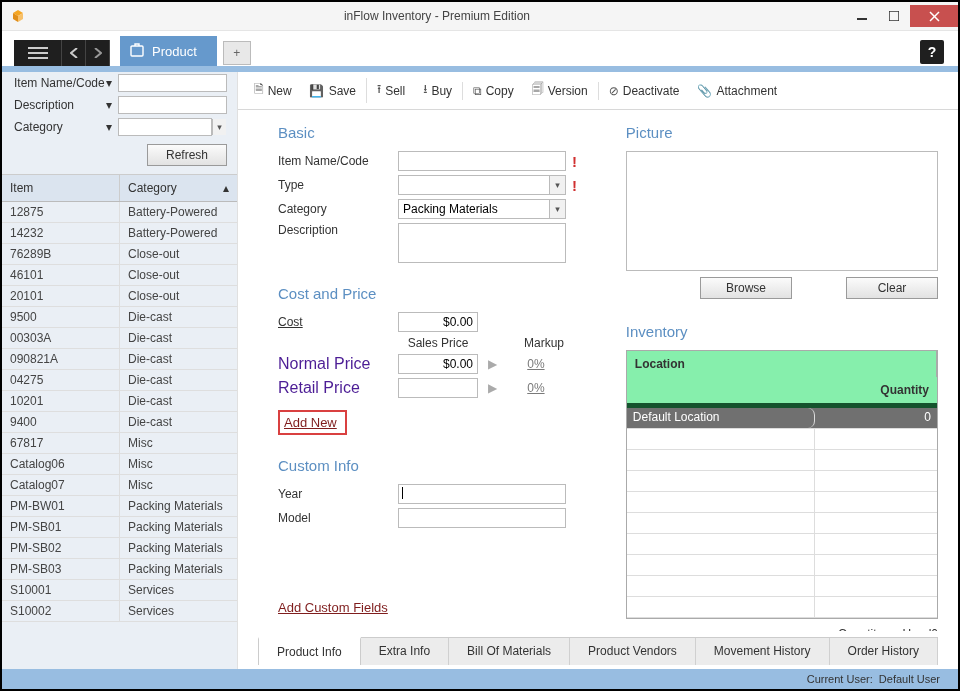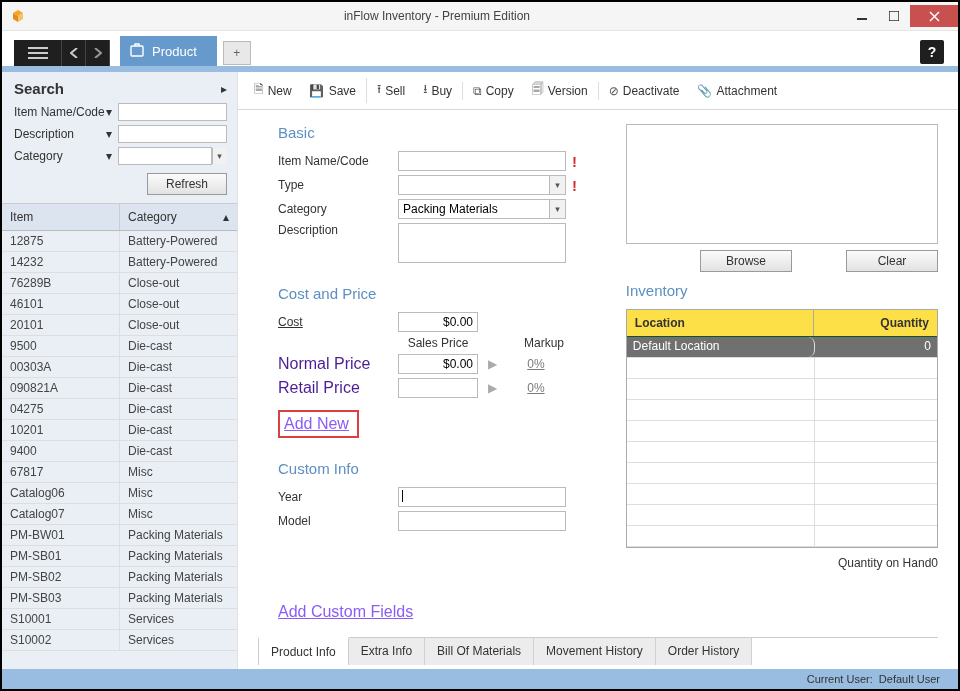--- a/index.html
+++ b/index.html
@@ -74,51 +74,51 @@
   .form-row { display:flex; align-items:center; margin-bottom:4px;}
   .form-row label { width:120px; font-size:12px; color:#333;}
   .fld-wrap { position:relative; display:flex; align-items:center; }
   .txt { width:168px; height:20px; border:1px solid #bbb; padding:0 4px; font-size:12px; background:#fff;}
   .combo { position:relative; width:168px;}
   .combo input { width:100%; height:20px; border:1px solid #bbb; padding:0 18px 0 4px; font-size:12px; background:#fff;}
   .combo .arrow { position:absolute; right:1px; top:1px; bottom:1px; width:16px; background:#f1f1f1; border-left:1px solid #bbb; display:flex; align-items:center; justify-content:center; font-size:9px; color:#555;}
   .bang { color:#d03030; font-weight:bold; font-size:15px; margin-left:6px;}
   textarea.txt { height:40px; resize:none;}
   .num-right { text-align:right; width:80px;}
-  .link { color:#8b5cf6; text-decoration:underline; cursor:pointer; font-size:16px;}
+  .link { color:#7f1d1d; text-decoration:underline; cursor:pointer; font-size:13px;}
   .link-u { color:#333; text-decoration:underline; }
 
   .price-header { display:flex; align-items:center; margin:4px 0 4px 120px;}
   .price-header span { font-size:12px; color:#333;}
   .price-header .sp { width:80px; text-align:center;}
   .price-header .mk { margin-left:46px;}
   .price-row { display:flex; align-items:center; margin-bottom:4px;}
   .price-row label { width:120px; font-size:16px; color:#4c1d95;}
   .play { color:#aaa; margin-left:10px; }
   .markup-val { margin-left:30px; color:#7a7a7a; text-decoration:underline; font-size:12px;}
   .add-new-box { border:2px solid #d94040; padding:3px 8px 3px 4px; display:inline-block; margin-top:8px;}
 
   
   .pic-box { border:1px solid #bbb; height:120px; background:#fff;}
   .pic-btns { display:flex; justify-content:flex-end; gap:12px; margin-top:6px;}
   .pic-btns .btn { width:92px;}
 
   
   .inv-table { border:1px solid #aaa; margin-top:6px;}
-  .inv-head { display:flex; background:#fde047; border-bottom:1px solid #14532d;}
+  .inv-head { display:flex; background:#86efac; border-bottom:5px solid #14532d;flex-direction:column;}
   .inv-head div { padding:6px 8px; font-weight:bold; font-size:12px; }
   .inv-col-loc { flex:1.6; border-right:1px solid #aaa;}
   .inv-col-qty { flex:1; text-align:right;}
   .inv-body .inv-row { display:flex; border-bottom:1px solid #ddd; height:21px;}
   .inv-row .inv-col-loc { flex:1.6; border-right:1px solid #ddd; padding:2px 6px; font-size:12px;}
   .inv-row .inv-col-qty { flex:1; text-align:right; padding:2px 6px; font-size:12px;}
   .inv-row.sel { background:#707070; color:#fff;}
   .inv-row.sel .inv-col-loc{ border-right:1px solid #ddd;border-radius:7px;}
   .bot-tabs { display:flex; border-top:1px solid #ccc; margin:6px 20px 0 20px;}
-  .bot-tab { padding:6px 12px; font-size:12px; color:#333; background:#ececec; border-right:1px solid #d0d0d0; cursor:pointer;}
+  .bot-tab { padding:6px 18px; font-size:12px; color:#333; background:#ececec; border-right:1px solid #d0d0d0; cursor:pointer;}
   .bot-tab.active { background:#fff; border-top:2px solid #fff; margin-top:-1px; border-left:1px solid #ccc; border-right:1px solid #ccc;}
   .qoh { display:flex; justify-content:flex-end; margin-top:8px; font-size:12px;}
 
   .statusbar { height:20px; background:#98bde1; display:flex; justify-content:flex-end; align-items:center; padding:0 18px; font-size:11px; color:#333;}
   .caret-input { position:relative;}
   .caret-input::before { content:""; position:absolute; left:4px; top:3px; width:1px; height:12px; background:#000; }
 </style>
 </head>
 <body>
 
@@ -182,24 +182,20 @@
     </div>
     <div class="tab-plus">+</div>
     <div class="tabstrip-spacer"></div>
     <div class="help-btn">?</div>
   </div>
   <div class="bluebar"></div>
 
   <div class="main">
 
     <div class="sidebar">
-      <div class="search-hdr">
-        <h3>Search</h3>
-        <span class="tri">▸</span>
-      </div>
       <div class="search-row">
         <label>Item Name/Code</label>
         <span class="dd">▾</span>
         <input type="text" style="">
       </div>
       <div class="search-row">
         <label>Description</label>
         <span class="dd">▾</span>
         <input type="text" style="">
       </div>
@@ -409,27 +405,28 @@
           <div class="form-row">
             <label>Model</label>
             <input class="txt" type="text" value="" style="">
           </div>
           <div style="margin-top:72px;">
             <span class="link">Add Custom Fields</span>
           </div>
         </div>
 
         <div class="col-right">
+          <h4 class="section">Picture</h4>
           <div class="pic-box"></div>
           <div class="pic-btns">
             <button class="btn">Browse</button>
             <button class="btn">Clear</button>
           </div>
 
-          <h4 class="section" style="margin-top:10px;">Inventory</h4>
+          <h4 class="section" style="margin-top:24px;">Inventory</h4>
           <div class="inv-table">
             <div class="inv-head">
               <div class="inv-col-loc">Location</div>
               <div class="inv-col-qty">Quantity</div>
             </div>
             <div class="inv-body">
               <div class="inv-row sel">
                 <div class="inv-col-loc">Default Location</div>
                 <div class="inv-col-qty">0</div>
               </div>
@@ -475,20 +472,21 @@
             <span>Quantity on Hand</span>
             <span>0</span>
           </div>
         </div>
       </div>
 
       <div class="bot-tabs">
         <div class="bot-tab active">Product Info</div>
         <div class="bot-tab">Extra Info</div>
         <div class="bot-tab">Bill Of Materials</div>
+        <div class="bot-tab">Product Vendors</div>
         <div class="bot-tab">Movement History</div>
         <div class="bot-tab">Order History</div>
       </div>
       <div style="height:4px;"></div>
     </div>
   </div>
 
   <div class="statusbar">
     <span>Current User:</span>
     &nbsp;&nbsp;

